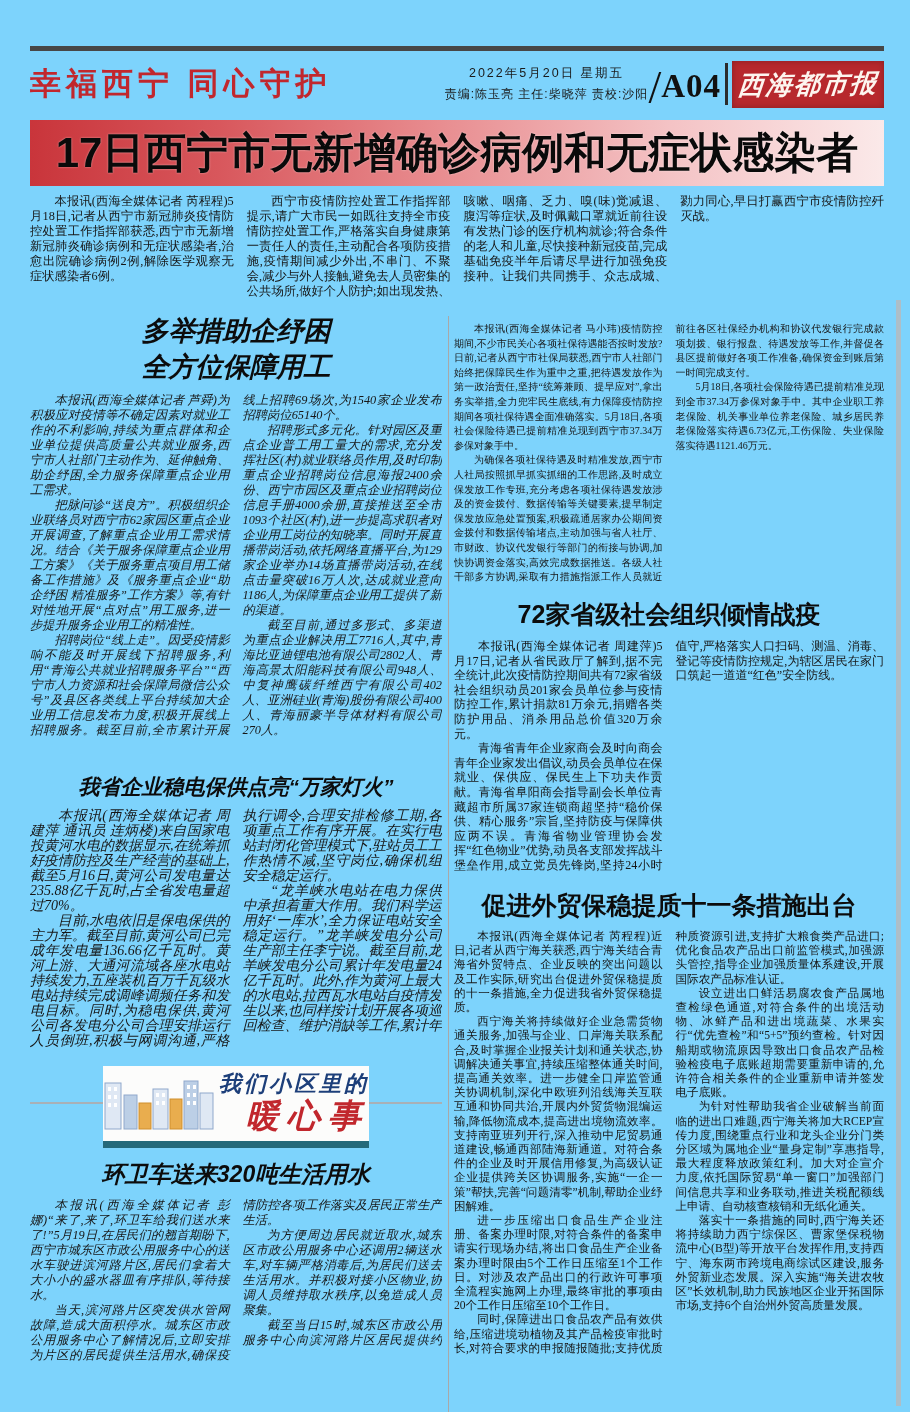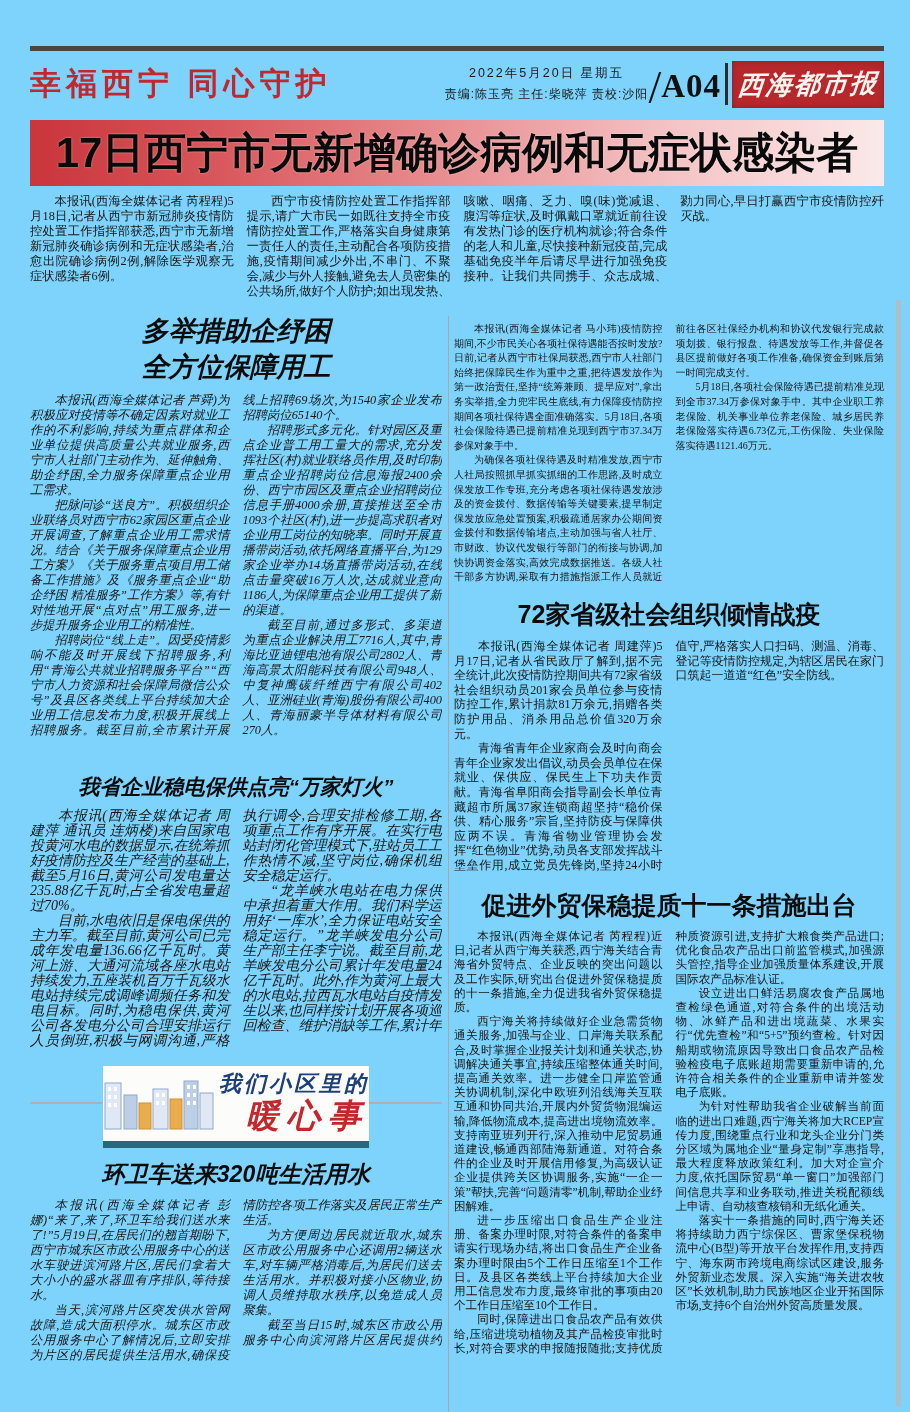--- a/index.html
+++ b/index.html
@@ -181,21 +181,21 @@
       <div class="atitle titleE">72家省级社会组织倾情战疫</div>
       <div class="bodyE cols">
           <p>本报讯(西海全媒体记者 周建萍)5月17日,记者从省民政厅了解到,据不完全统计,此次疫情防控期间共有72家省级社会组织动员201家会员单位参与疫情防控工作,累计捐款81万余元,捐赠各类防护用品、消杀用品总价值320万余元。</p>
           <p>青海省青年企业家商会及时向商会青年企业家发出倡议,动员会员单位在保就业、保供应、保民生上下功夫作贡献。青海省阜阳商会指导副会长单位青藏超市所属37家连锁商超坚持“稳价保供、精心服务”宗旨,坚持防疫与保障供应两不误。青海省物业管理协会发挥“红色物业”优势,动员各支部发挥战斗堡垒作用,成立党员先锋岗,坚持24小时值守,严格落实人口扫码、测温、消毒、登记等疫情防控规定,为辖区居民在家门口筑起一道道“红色”安全防线。</p>
         </div>
 
       <div class="atitle titleF">促进外贸保稳提质十一条措施出台</div>
       <div class="bodyF cols">
           <p>本报讯(西海全媒体记者 芮程程)近日,记者从西宁海关获悉,西宁海关结合青海省外贸特点、企业反映的突出问题以及工作实际,研究出台促进外贸保稳提质的十一条措施,全力促进我省外贸保稳提质。</p>
           <p>西宁海关将持续做好企业急需货物通关服务,加强与企业、口岸海关联系配合,及时掌握企业报关计划和通关状态,协调解决通关事宜,持续压缩整体通关时间,提高通关效率。进一步健全口岸监管通关协调机制,深化中欧班列沿线海关互联互通和协同共治,开展内外贸货物混编运输,降低物流成本,提高进出境物流效率。支持南亚班列开行,深入推动中尼贸易通道建设,畅通西部陆海新通道。对符合条件的企业及时开展信用修复,为高级认证企业提供跨关区协调服务,实施“一企一策”帮扶,完善“问题清零”机制,帮助企业纾困解难。</p>
-          <p>进一步压缩出口食品生产企业注册、备案办理时限,对符合条件的备案申请实行现场办结,将出口食品生产企业备案办理时限由5个工作日压缩至1个工作日。及县区各类线上平台持续加大企业用工信息发布力度,最终审批的事项由20个工作日压缩至10个工作日。</p>
+          <p>进一步压缩出口食品生产企业注册、备案办理时限,对符合条件的备案申请实行现场办结,将出口食品生产企业备案办理时限由5个工作日压缩至1个工作日。对涉及农产品出口的行政许可事项全流程实施网上办理,最终审批的事项由20个工作日压缩至10个工作日。</p>
           <p>同时,保障进出口食品农产品有效供给,压缩进境动植物及其产品检疫审批时长,对符合要求的申报随报随批;支持优质种质资源引进,支持扩大粮食类产品进口;优化食品农产品出口前监管模式,加强源头管控,指导企业加强质量体系建设,开展国际农产品标准认证。</p>
           <p>设立进出口鲜活易腐农食产品属地查检绿色通道,对符合条件的出境活动物、冰鲜产品和进出境蔬菜、水果实行“优先查检”和“5+5”预约查检。针对因船期或物流原因导致出口食品农产品检验检疫电子底账超期需要重新申请的,允许符合相关条件的企业重新申请并签发电子底账。</p>
           <p>为针对性帮助我省企业破解当前面临的进出口难题,西宁海关将加大RCEP宣传力度,围绕重点行业和龙头企业分门类分区域为属地企业“量身定制”享惠指导,最大程度释放政策红利。加大对企宣介力度,依托国际贸易“单一窗口”加强部门间信息共享和业务联动,推进关税配额线上申请、自动核查核销和无纸化通关。</p>
           <p>落实十一条措施的同时,西宁海关还将持续助力西宁综保区、曹家堡保税物流中心(B型)等开放平台发挥作用,支持西宁、海东两市跨境电商综试区建设,服务外贸新业态发展。深入实施“海关进农牧区”长效机制,助力民族地区企业开拓国际市场,支持6个自治州外贸高质量发展。</p>
         </div>
     </div>
 
   </div>
 
   <div class="page-edge"></div>

